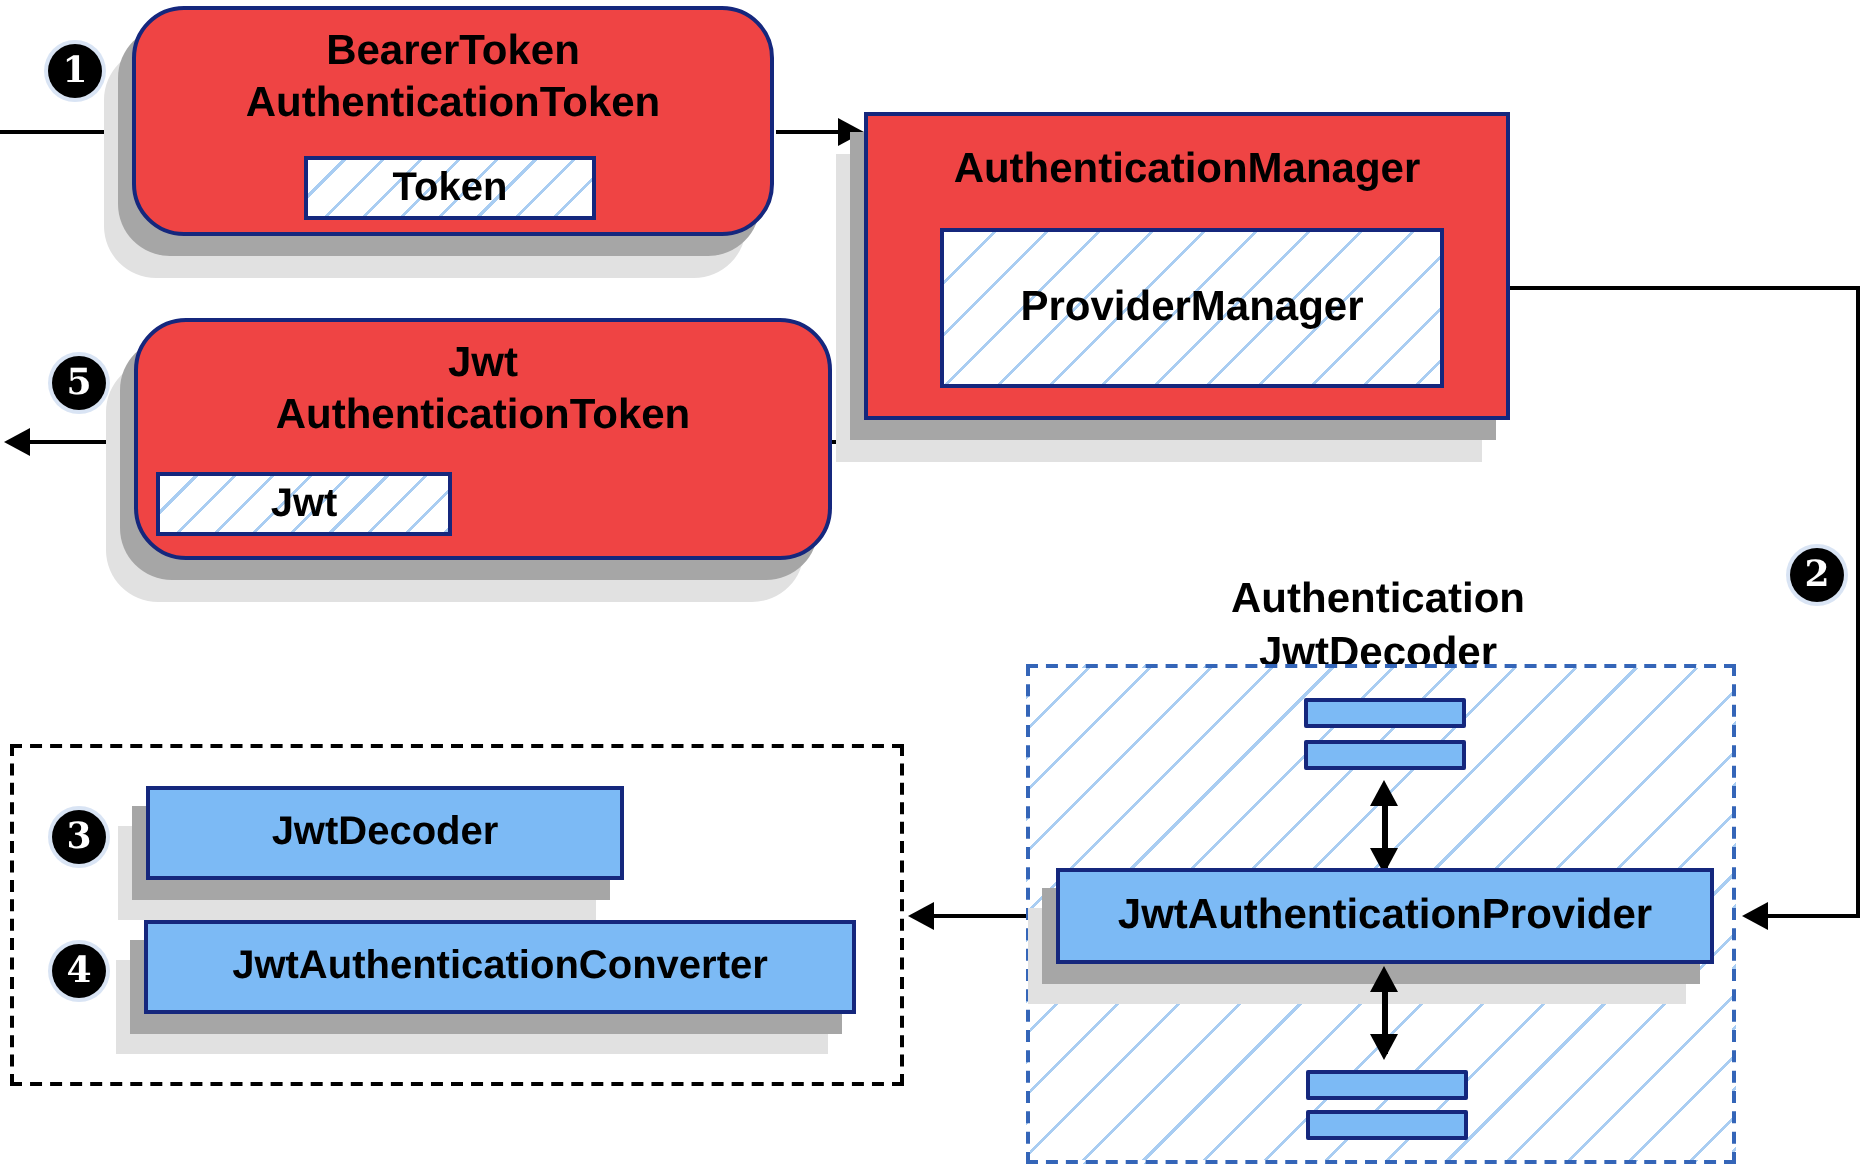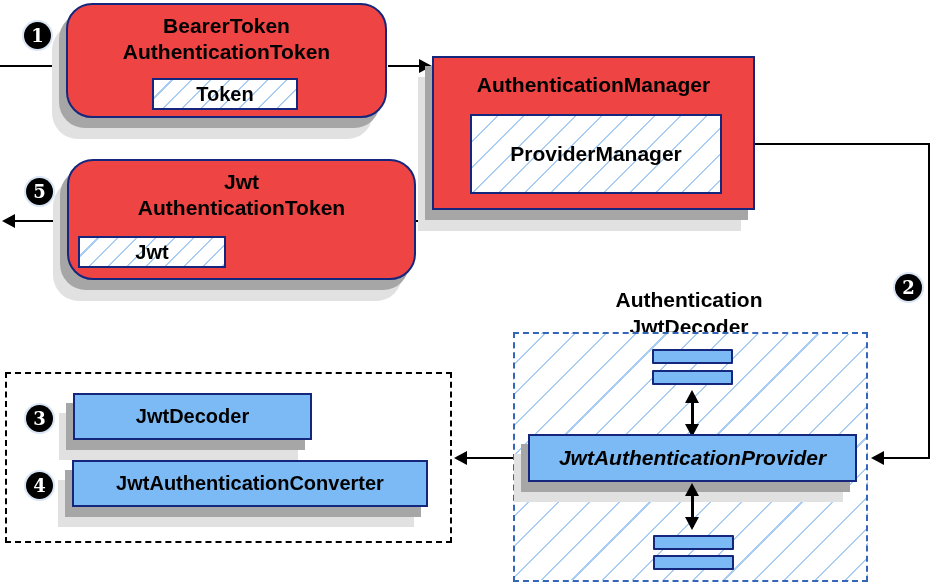--- a/index.html
+++ b/index.html
@@ -18,21 +18,20 @@
   .chip{
     position:absolute;box-sizing:border-box;border:2px solid #15277D;
     background:repeating-linear-gradient(135deg,#ffffff 0 12px,#A9CDF2 12px 13.5px);
     font-weight:bold;font-size:20px;text-align:center;color:#000;
   }
   .chip.lg{background:repeating-linear-gradient(135deg,#ffffff 0 17px,#A9CDF2 17px 18.5px);}
   
   .providers-box{
     position:absolute;box-sizing:border-box;border:2px dashed #3465B8;
     background:repeating-linear-gradient(135deg,#ffffff 0 20px,#A9CDF2 20px 21.5px);
-    font-style:italic;
   }
   .black-dashed{
     position:absolute;box-sizing:border-box;border:2px dashed #000000;background:transparent;
   }
   
   .bar{
     position:absolute;box-sizing:border-box;width:81px;height:15px;
     background:#7CBAF5;border:2px solid #15277D;border-radius:1px;
   }
   

